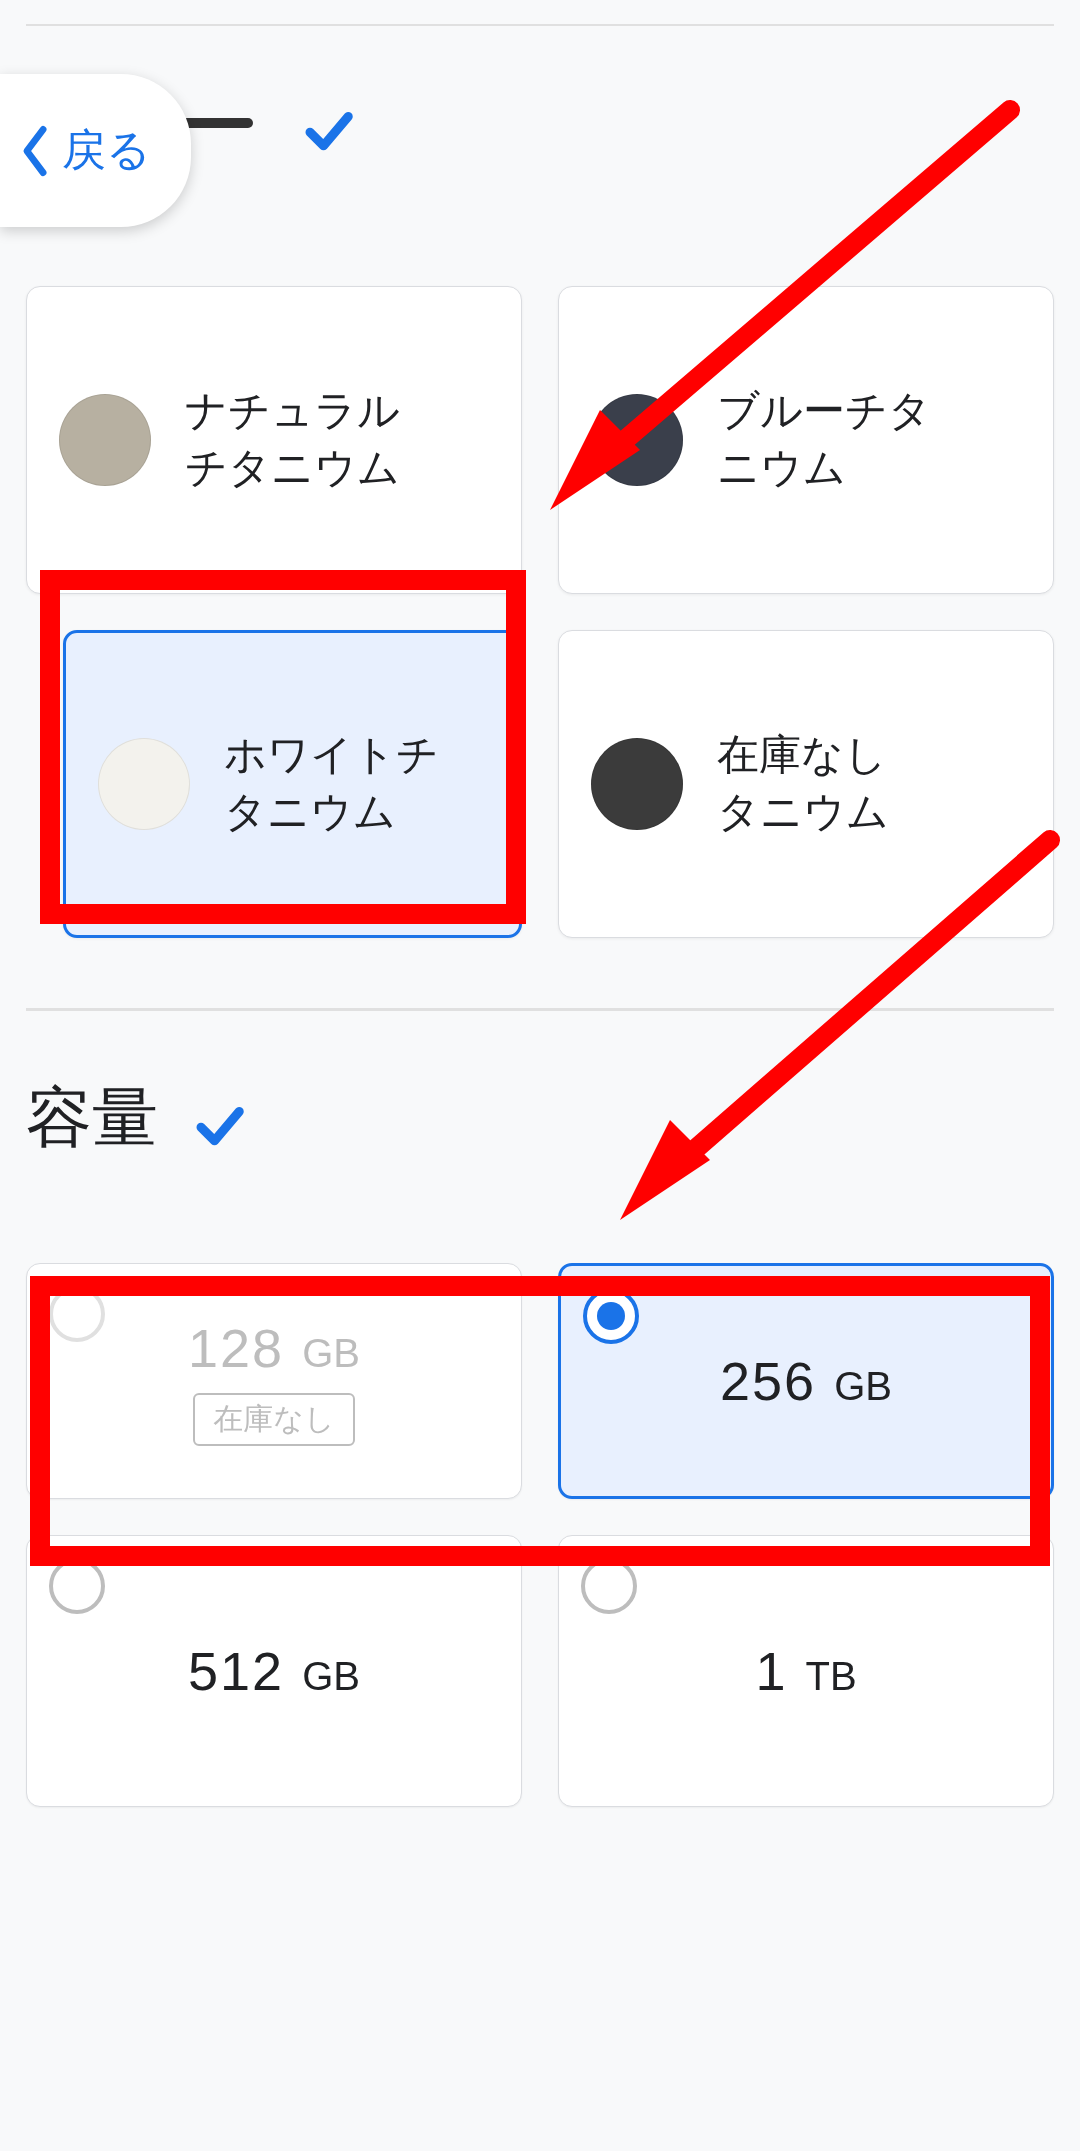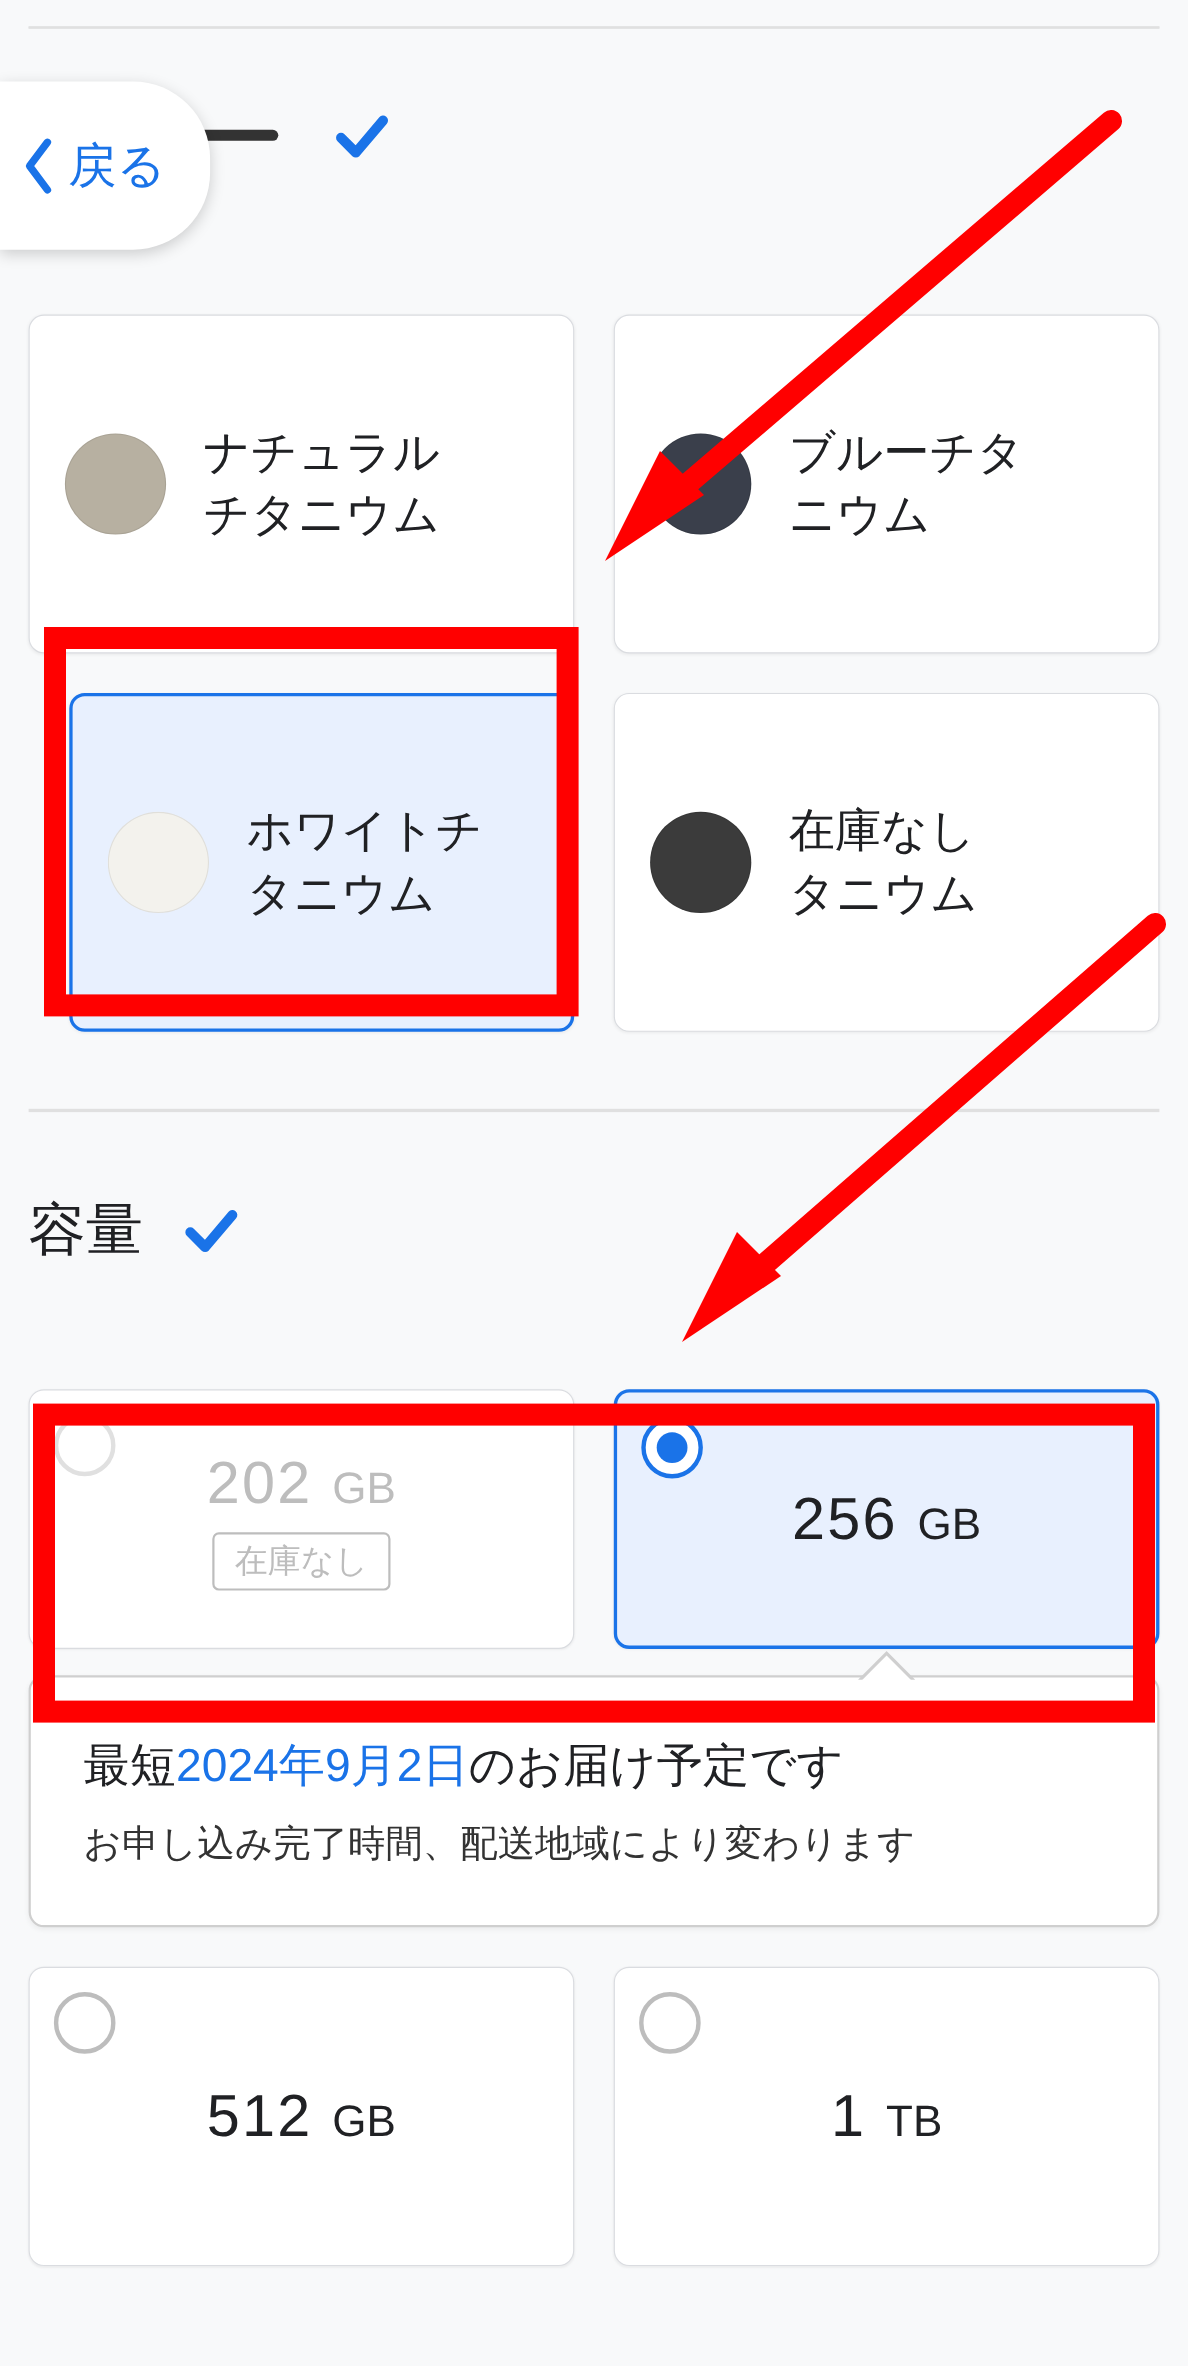--- a/index.html
+++ b/index.html
@@ -34,21 +34,21 @@
   .page { padding: 0 26px; }
 
   .top-rule { height: 2px; background: #e0e0e0; margin: 0 26px; position: absolute; top: 24px; left:0; right:0;}
   .top-rule-inner{border-top:2px solid #e0e0e0;}
 
   
   .sec-head {
     display: flex;
     align-items: center;
     height: 90px;
-    font-size: 52px;
+    font-size: 66px;
     font-weight: 400;
     color: #202124;
   }
   .sec-head .check { margin-left: 34px; width: 54px; height: 54px; }
   .sec-head .check svg { width: 100%; height: 100%; }
 
   .sec-color-head { margin-top: 78px; padding-left: 145px; position: relative; }
   .sec-color-head .dash {
     width: 82px; height: 10px; background:#333; border-radius:5px;
     margin-right: 14px;
@@ -204,40 +204,34 @@
       <svg viewBox="0 0 24 24">
           <polyline points="4,13 10,19 21,6" fill="none" stroke="#1a73e8" stroke-width="4" stroke-linecap="round" stroke-linejoin="round"></polyline>
         </svg>
     </span>
   </div>
 
   <div class="cap-grid">
     <div class="cap-card disabled">
       <div class="radio"></div>
       <div class="cap-line">
-        <span class="cap-val">202</span>
+        <span class="cap-val">128</span>
         <span class="cap-unit">GB</span>
       </div>
       <div class="stock-badge">在庫なし</div>
     </div>
     <div class="cap-card selected">
       <div class="radio"></div>
       <div class="cap-line">
         <span class="cap-val">256</span>
         <span class="cap-unit">GB</span>
       </div>
     </div>
   </div>
 
-  <div class="bubble">
-    <div class="l1">
-      <span>最短</span><span class="date">2024年9月2日</span><span>のお届け予定です</span>
-    </div>
-    <div class="l2">お申し込み完了時間、配送地域により変わります</div>
-  </div>
 
   <div class="cap-grid second">
     <div class="cap-card">
       <div class="radio"></div>
       <div class="cap-line">
         <span class="cap-val">512</span>
         <span class="cap-unit">GB</span>
       </div>
     </div>
     <div class="cap-card">

